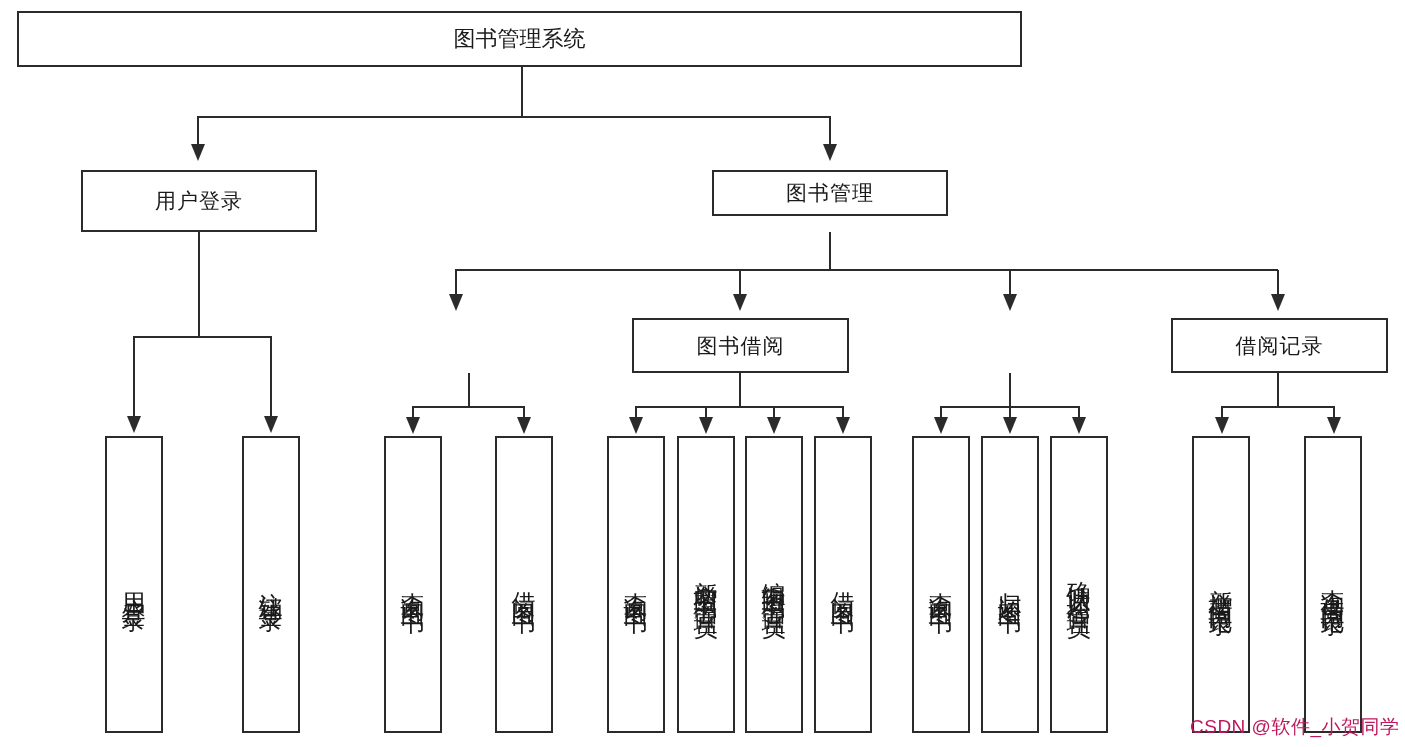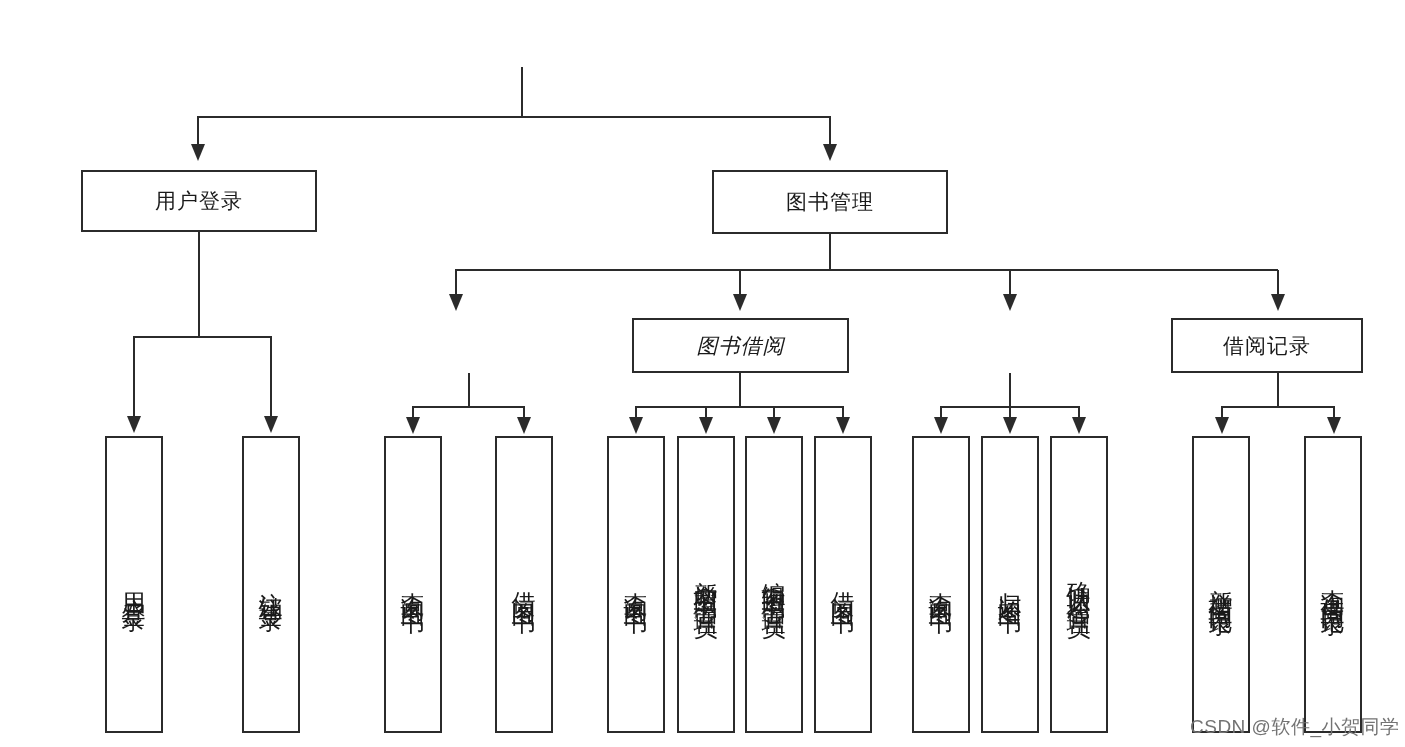--- a/index.html
+++ b/index.html
@@ -73,43 +73,46 @@
     position: absolute;
     width: 0;
     height: 0;
     border-left: 7px solid transparent;
     border-right: 7px solid transparent;
     border-top: 17px solid #2b2b2b;
   }
   .watermark {
     position: absolute;
     font-size: 19px;
-    color: #737373;
+    color: #be185d;
     white-space: nowrap;
     letter-spacing: 0.5px;
   }
 </style>
 </head>
 <body>
 
 <div id="canvas">
 
+  <div class="node root" style="left:17px; top:11px; width:1005px; height:56px;">
+    <span>图书管理系统</span>
+  </div>
 
   <div class="vline" style="left:521px; top:67px; width:2px; height:50px;"></div>
   <div class="hline" style="left:197px; top:116px; width:634px; height:2px;"></div>
   <div class="vline" style="left:197px; top:117px; width:2px; height:28px;"></div>
   <div class="arrow" style="left:191px; top:144px;"></div>
   <div class="vline" style="left:829px; top:117px; width:2px; height:28px;"></div>
   <div class="arrow" style="left:823px; top:144px;"></div>
 
   <div class="node horiz" style="left:81px; top:170px; width:236px; height:62px;">
     <span>用户登录</span>
   </div>
 
-  <div class="node horiz" style="left:712px; top:170px; width:236px; height:64px;">
+  <div class="node horiz" style="left:712px; top:170px; width:236px; height:46px;">
     <span>图书管理</span>
   </div>
 
   <div class="vline" style="left:198px; top:232px; width:2px; height:105px;"></div>
   <div class="hline" style="left:133px; top:336px; width:139px; height:2px;"></div>
   <div class="vline" style="left:133px; top:337px; width:2px; height:80px;"></div>
   <div class="arrow" style="left:127px; top:416px;"></div>
   <div class="vline" style="left:270px; top:337px; width:2px; height:80px;"></div>
   <div class="arrow" style="left:264px; top:416px;"></div>
 
@@ -121,24 +124,24 @@
 
   <div class="vline" style="left:739px; top:270px; width:2px; height:25px;"></div>
   <div class="arrow" style="left:733px; top:294px;"></div>
 
   <div class="vline" style="left:1009px; top:270px; width:2px; height:25px;"></div>
   <div class="arrow" style="left:1003px; top:294px;"></div>
 
   <div class="vline" style="left:1277px; top:270px; width:2px; height:25px;"></div>
   <div class="arrow" style="left:1271px; top:294px;"></div>
 
-  <div class="node horiz" style="left:632px; top:318px; width:217px; height:55px;font-style:italic;">
+  <div class="node horiz" style="left:632px; top:318px; width:217px; height:55px;">
     <span>图书借阅</span>
   </div>
-  <div class="node horiz" style="left:1171px; top:318px; width:192px; height:55px;align-items:center;">
+  <div class="node horiz" style="left:1171px; top:318px; width:217px; height:55px;align-items:center;">
     <span>借阅记录</span>
   </div>
 
   <div class="vline" style="left:468px; top:373px; width:2px; height:34px;"></div>
   <div class="hline" style="left:412px; top:406px; width:113px; height:2px;"></div>
   <div class="vline" style="left:412px; top:407px; width:2px; height:11px;"></div>
   <div class="arrow" style="left:406px; top:417px;"></div>
   <div class="vline" style="left:523px; top:407px; width:2px; height:11px;"></div>
   <div class="arrow" style="left:517px; top:417px;"></div>
 

